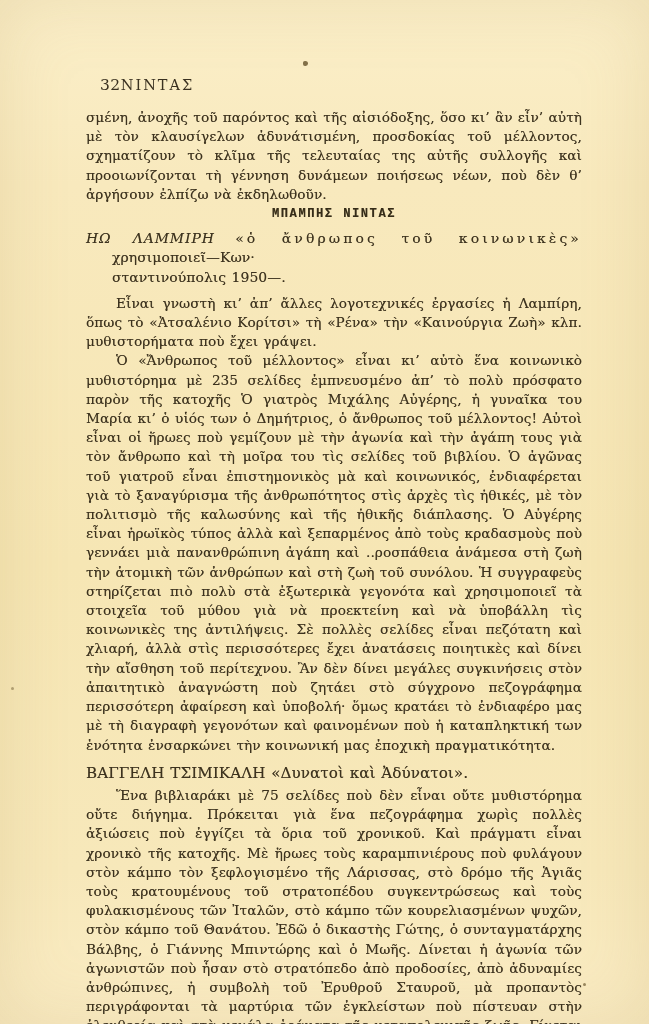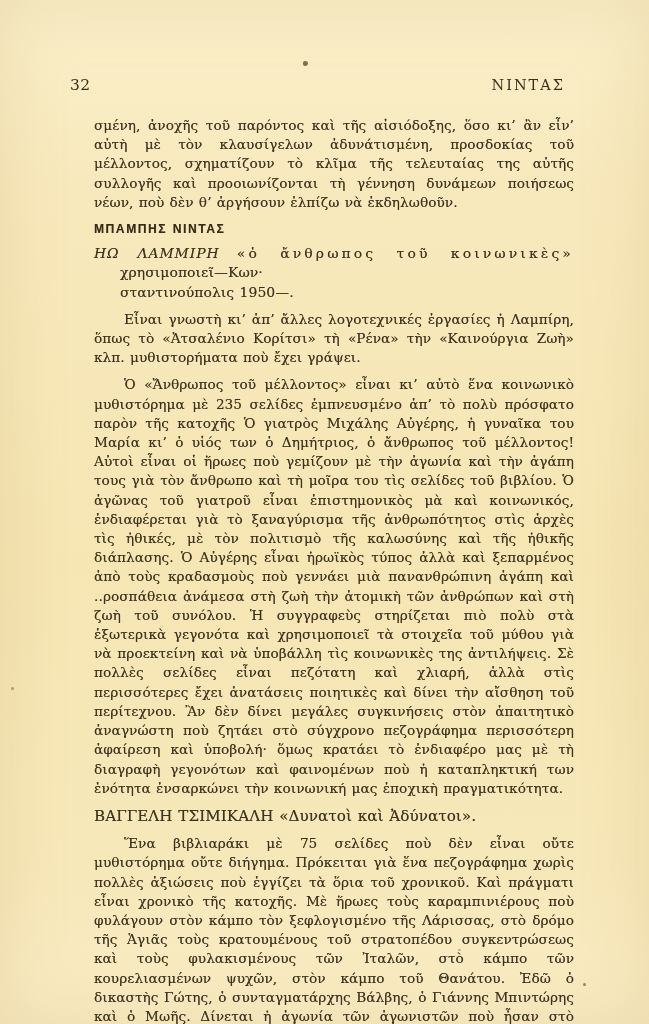--- a/index.html
+++ b/index.html
@@ -8,38 +8,38 @@
     background:#e9dba8;
     font-family:"DejaVu Serif", serif;
   }
   .page{
     position:relative;width:649px;height:1024px;overflow:hidden;
     background:linear-gradient(180deg,#fbefc9 0%,#f8e9bd 18%,#f6e6b4 55%,#f7e8ba 85%,#faecc4 100%);
     box-shadow:inset 0 0 70px rgba(170,140,70,.18);
     color:#3c3220;
   }
   .pagehead{
-    position:absolute;top:76px;left:70px;width:495px;
-    display:flex;justify-content:space-between;align-items:baseline;
+    position:absolute;top:76px;left:100px;width:495px;
+    display:flex;align-items:baseline;
     font-size:15px;letter-spacing:.5px;color:#3a3120;
   }
   .pagehead .pnum{font-size:15.5px;}
   .pagehead .journal{letter-spacing:2px;font-size:14.5px;}
   main{
     position:absolute;top:108px;left:86px;width:496px;
     font-size:13.5px;line-height:19.2px;text-align:justify;
     letter-spacing:.15px;word-spacing:.8px;
     color:#3c321e;
     text-shadow:.25px 0 0 rgba(60,50,30,.55);
   }
-  main p{margin:8px;}
+  main p{margin:0;}
   .indent{text-indent:30px;}
   .sig{
-    text-align:left;
-    font-family:Liberation Sans, sans-serif;
+    text-align:center;
+    font-family:Liberation Mono, monospace;
     font-weight:bold;font-size:12px;letter-spacing:1.6px;
     margin-top:1px;margin-bottom:3px;color:#352c18;
   }
   .review-head{
     margin-top:5px;margin-bottom:7px;
     padding-left:26px;text-indent:-26px;
     font-size:13.8px;
   }
   .review-head .author{letter-spacing:1px;font-style:italic;}
   .review-head .spaced{letter-spacing:3.2px;}

